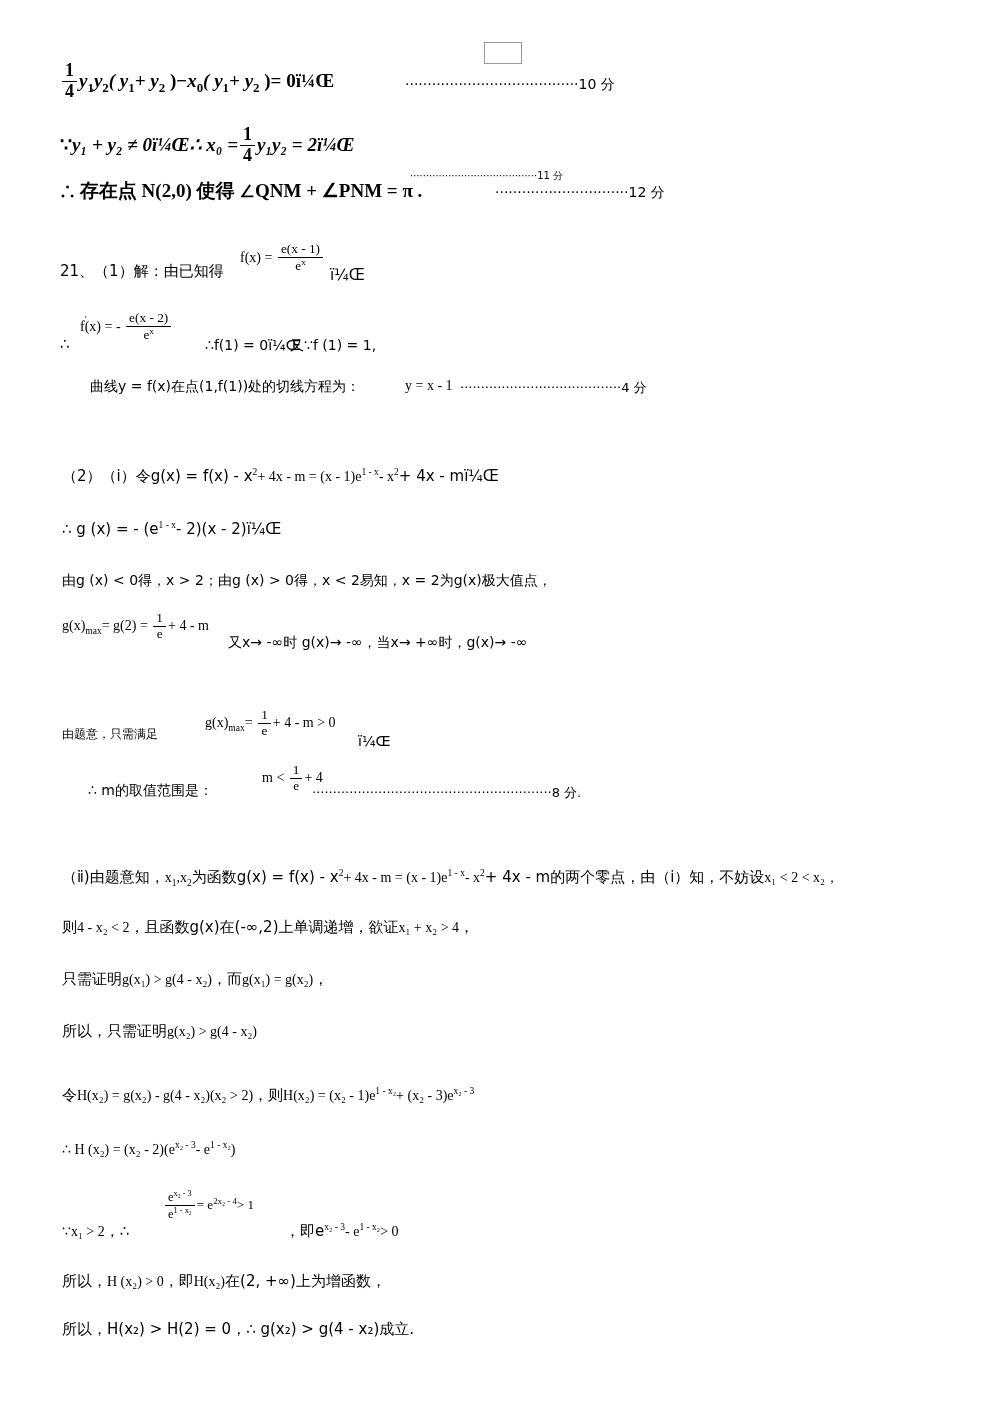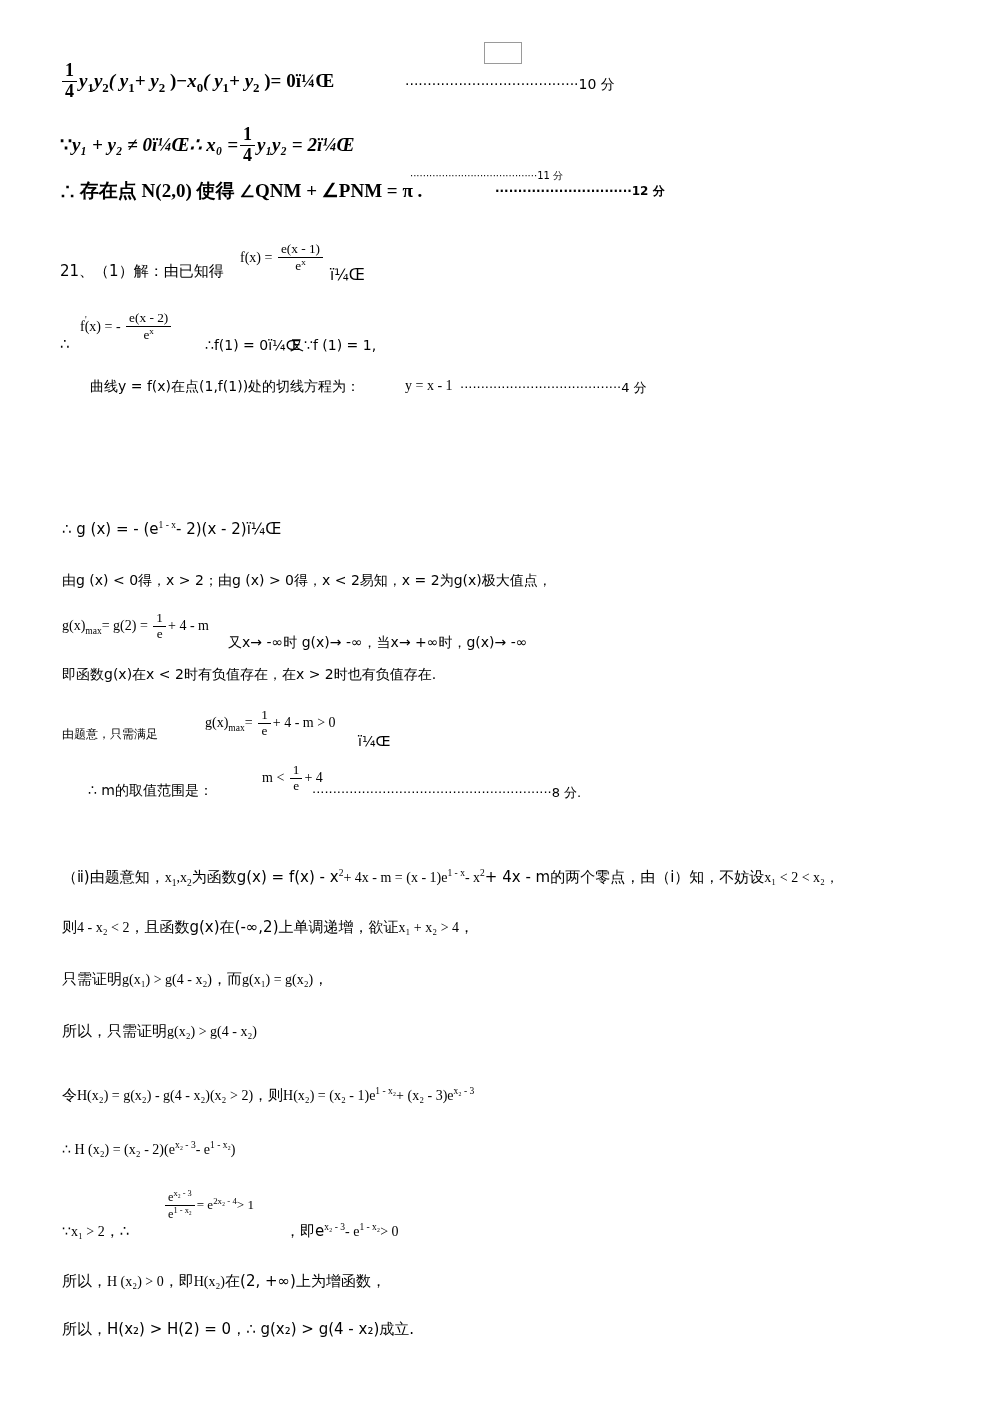--- a/index.html
+++ b/index.html
@@ -65,21 +65,21 @@
   <div class="line cn dots" style="left:405px; top:76px; font-size:14px;">·······································10 分</div>
 
   <div class="line math bold" style="left:60px; top:126px; font-size:19px;">
     <span>∵</span><span class="ital">y₁ + y₂ ≠ 0ï¼Œ∴ x₀ =</span><span class="frac"><span class="num">1</span><span class="den">4</span></span><span class="ital">y₁y₂ = 2ï¼Œ</span>
   </div>
 
   <div class="line cn dots" style="left:410px; top:130px; font-size:10px;margin-top:40px;">········································11 分</div>
 
   <div class="line math bold" style="left:60px; top:180px; font-size:19px;">∴ 存在点 N(2,0) 使得 ∠QNM + ∠PNM = π .</div>
 
-  <div class="line cn dots" style="left:495px; top:184px; font-size:12px;font-weight:bold;">······························12 分</div>
+  <div class="line cn dots" style="left:495px; top:184px; font-size:14px;">······························12 分</div>
 
   <div class="line cn" style="left:60px; top:262px;">21、（1）解：由已知得</div>
 
   <div class="line math" style="left:240px; top:243px; font-size:14px;">
     <span>f(x) =</span>
     <span class="frac"><span class="num">e(x - 1)</span><span class="den"><span>e</span><span class="sup">x</span></span></span>
   </div>
   <div class="line cn" style="left:330px; top:266px;">ï¼Œ</div>
 
   <div class="line cn" style="left:60px; top:335px;">∴</div>
@@ -88,35 +88,37 @@
     <span>-</span>
     <span class="frac"><span class="num">e(x - 2)</span><span class="den"><span>e</span><span class="sup">x</span></span></span>
   </div>
   <div class="line cn" style="left:205px; top:337px; font-size:14px;">∴f(1) = 0ï¼Œ</div>
   <div class="line cn" style="left:290px; top:337px; font-size:14px;">又∵f (1) = 1,</div>
 
   <div class="line cn" style="left:90px; top:378px; font-size:14px;">曲线y = f(x)在点(1,f(1))处的切线方程为：</div>
   <div class="line math" style="left:405px; top:378px; font-size:14px;">y = x - 1</div>
   <div class="line cn dots" style="left:460px; top:380px; font-size:13px;">·······································4 分</div>
 
+  <div class="line math" style="left:62px; top:467px; font-size:14px;">
+    <span class="cn">（2）（ⅰ）令g(x) = f(x) - x</span><span class="sup">2</span><span>+ 4x - m  = (x - 1)e</span><span class="sup">1 - x</span><span>- x</span><span class="sup">2</span><span class="cn">+ 4x - mï¼Œ</span>
+  </div>
 
   <div class="line math" style="left:62px; top:520px; font-size:14px;">
     <span class="cn">∴ g (x) =  - (e</span><span class="sup">1 - x</span><span class="cn">- 2)(x - 2)ï¼Œ</span>
   </div>
 
   <div class="line cn" style="left:62px; top:572px; font-size:14px;">由g (x) &lt; 0得，x &gt; 2；由g (x) &gt; 0得，x &lt; 2易知，x = 2为g(x)极大值点，</div>
 
   <div class="line math" style="left:62px; top:612px; font-size:14px;">
     <span>g(x)</span><span class="sub">max</span><span>= g(2) =</span>
     <span class="frac"><span class="num">1</span><span class="den">e</span></span><span>+ 4 - m</span>
   </div>
 
   <div class="line cn" style="left:228px; top:634px; font-size:14px;">又x→ -∞时 g(x)→ -∞，当x→ +∞时，g(x)→ -∞</div>
 
-  <div class="line cn" style="left:62px; top:666px; font-size:14px;">即函数g(x)在x &lt; 2时有负值存在，在x &gt; 2时也有负值存在.</div>
 
   <div class="line cn" style="left:62px; top:727px; font-size:12px;">由题意，只需满足</div>
   <div class="line math" style="left:205px; top:709px; font-size:14px;">
     <span>g(x)</span><span class="sub">max</span><span>=</span>
     <span class="frac"><span class="num">1</span><span class="den">e</span></span><span>+ 4 - m &gt; 0</span>
   </div>
   <div class="line cn" style="left:358px; top:733px; font-size:14px;">ï¼Œ</div>
 
   <div class="line cn" style="left:88px; top:782px; font-size:14px;">∴ m的取值范围是：</div>
   <div class="line math" style="left:262px; top:764px; font-size:14px;">

